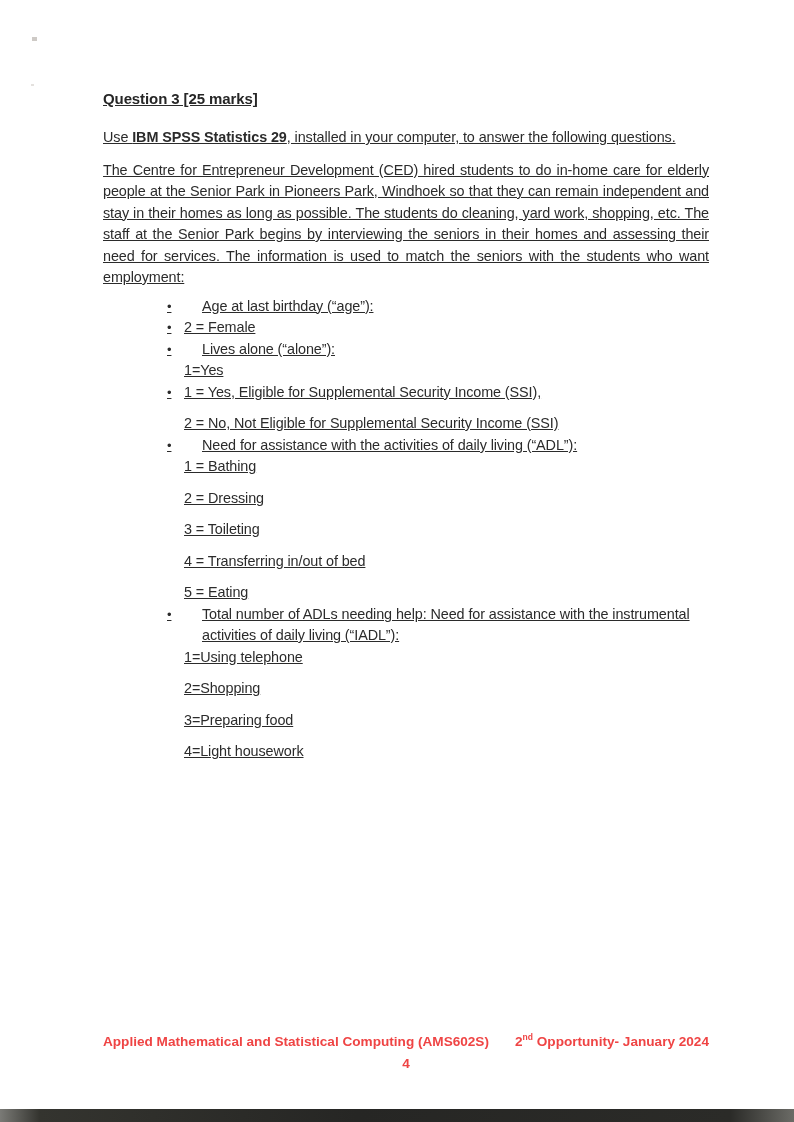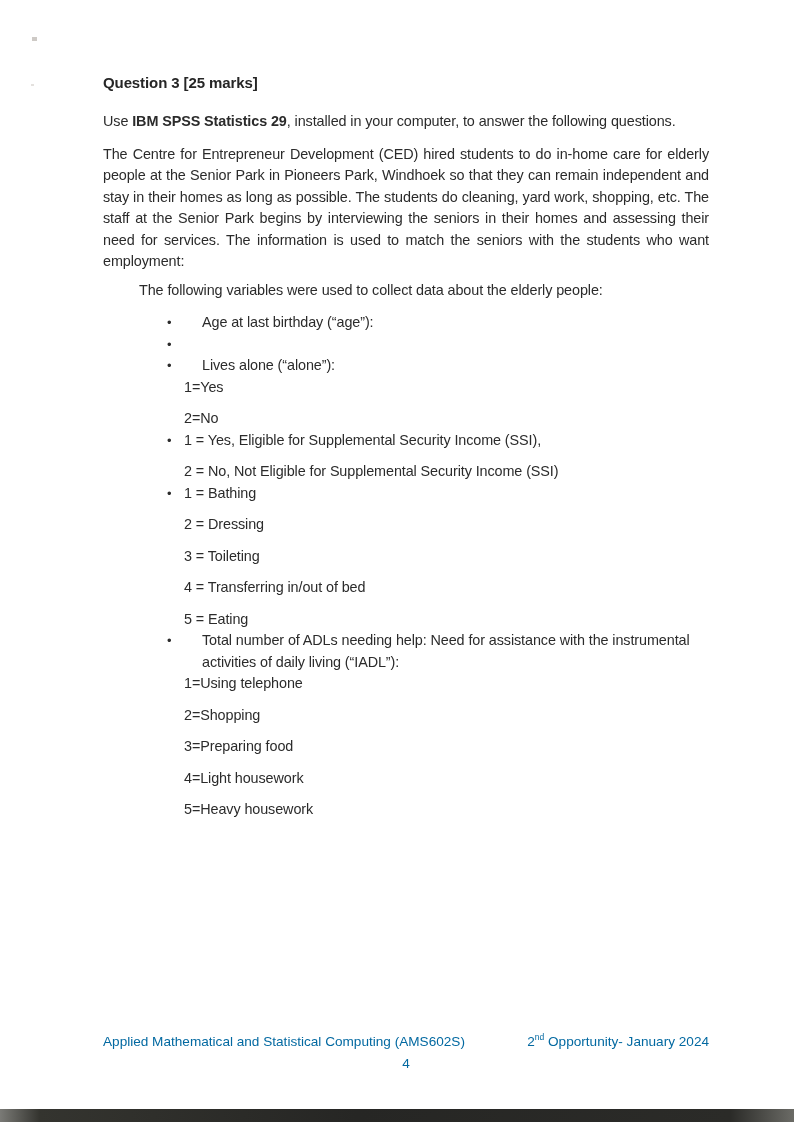--- a/index.html
+++ b/index.html
@@ -8,25 +8,26 @@
     width: 794px;
     height: 1122px;
     background: #ffffff;
     font-family: "Liberation Sans", sans-serif;
     color: #2b2b2b;
     overflow: hidden;
   }
   .content {
     position: absolute;
     left: 103px;
-    top: 72px;
+    top: 88px;
     width: 606px;
     font-size: 14.4px;
     line-height: 21.5px;
     letter-spacing: -0.1px;
+    text-decoration: underline;
   }
   .heading {
     font-size: 15px;
     font-weight: bold;
     line-height: 22px;
     margin: 0 0 17px 0;
     color: #262626;
   }
   .intro {
     margin: 0 0 11px 0;
@@ -57,21 +58,22 @@
   .li-label { white-space: pre-line; margin-left: 18px; }
   .val { margin: 0 0 10px 0; }
   .val:last-child { margin-bottom: 0; }
   .footer {
     position: absolute;
     left: 103px;
     width: 606px;
     top: 1033px;
     font-size: 13.6px;
     line-height: 18px;
-    color: #0369a1;
+    color: #ef4444;
+    font-weight: bold;
   }
   .footer-row {
     display: flex;
     justify-content: space-between;
     align-items: baseline;
   }
   .footer sup {
     font-size: 8.5px;
     vertical-align: super;
     line-height: 0;
@@ -110,69 +112,68 @@
   <div class="scan-artifact-1"></div>
   <div class="scan-artifact-2"></div>
 
   <div class="content">
     <div class="heading">Question 3 [25 marks]</div>
 
     <p class="intro"><span>Use </span><span class="b">IBM SPSS Statistics 29</span><span>, installed in your computer, to answer the following questions.</span></p>
 
     <p class="body-par">The Centre for Entrepreneur Development (CED) hired students to do in-home care for elderly people at the Senior Park in Pioneers Park, Windhoek so that they can remain independent and stay in their homes as long as possible. The students do cleaning, yard work, shopping, etc. The staff at the Senior Park begins by interviewing the seniors in their homes and assessing their need for services. The information is used to match the seniors with the students who want employment:</p>
 
-    <p class="vars-intro">The following variables were used to collect data about the elderly people:</p>
 
     <ul class="var-list">
       <li class="var-item">
         <span class="blt">•</span>
         <div class="li-body">
           <div class="li-label">Age at last birthday (“age”):</div>
         </div>
       </li>
       <li class="var-item">
         <span class="blt">•</span>
         <div class="li-body">
+          <div class="val">2 = Female</div>
         </div>
       </li>
       <li class="var-item">
         <span class="blt">•</span>
         <div class="li-body">
           <div class="li-label">Lives alone (“alone”):</div>
           <div class="val">1=Yes</div>
-          <div class="val">2=No</div>
         </div>
       </li>
       <li class="var-item">
         <span class="blt">•</span>
         <div class="li-body">
           <div class="val">1 = Yes, Eligible for Supplemental Security Income (SSI),</div>
           <div class="val">2 = No, Not Eligible for Supplemental Security Income (SSI)</div>
         </div>
       </li>
       <li class="var-item">
         <span class="blt">•</span>
         <div class="li-body">
+          <div class="li-label">Need for assistance with the activities of daily living (“ADL”):</div>
           <div class="val">1 = Bathing</div>
           <div class="val">2 = Dressing</div>
           <div class="val">3 = Toileting</div>
           <div class="val">4 = Transferring in/out of bed</div>
           <div class="val">5 = Eating</div>
         </div>
       </li>
       <li class="var-item">
         <span class="blt">•</span>
         <div class="li-body">
           <div class="li-label">Total number of ADLs needing help: Need for assistance with the instrumental
 activities of daily living (“IADL”):</div>
           <div class="val">1=Using telephone</div>
           <div class="val">2=Shopping</div>
           <div class="val">3=Preparing food</div>
           <div class="val">4=Light housework</div>
-          <div class="val">5=Heavy housework</div>
         </div>
       </li>
     </ul>
   </div>
 
   <div class="footer">
     <div class="footer-row">
       <span>Applied Mathematical and Statistical Computing (AMS602S)</span>
       <span><span>2</span><sup>nd</sup><span> Opportunity- January 2024</span></span>
     </div>

